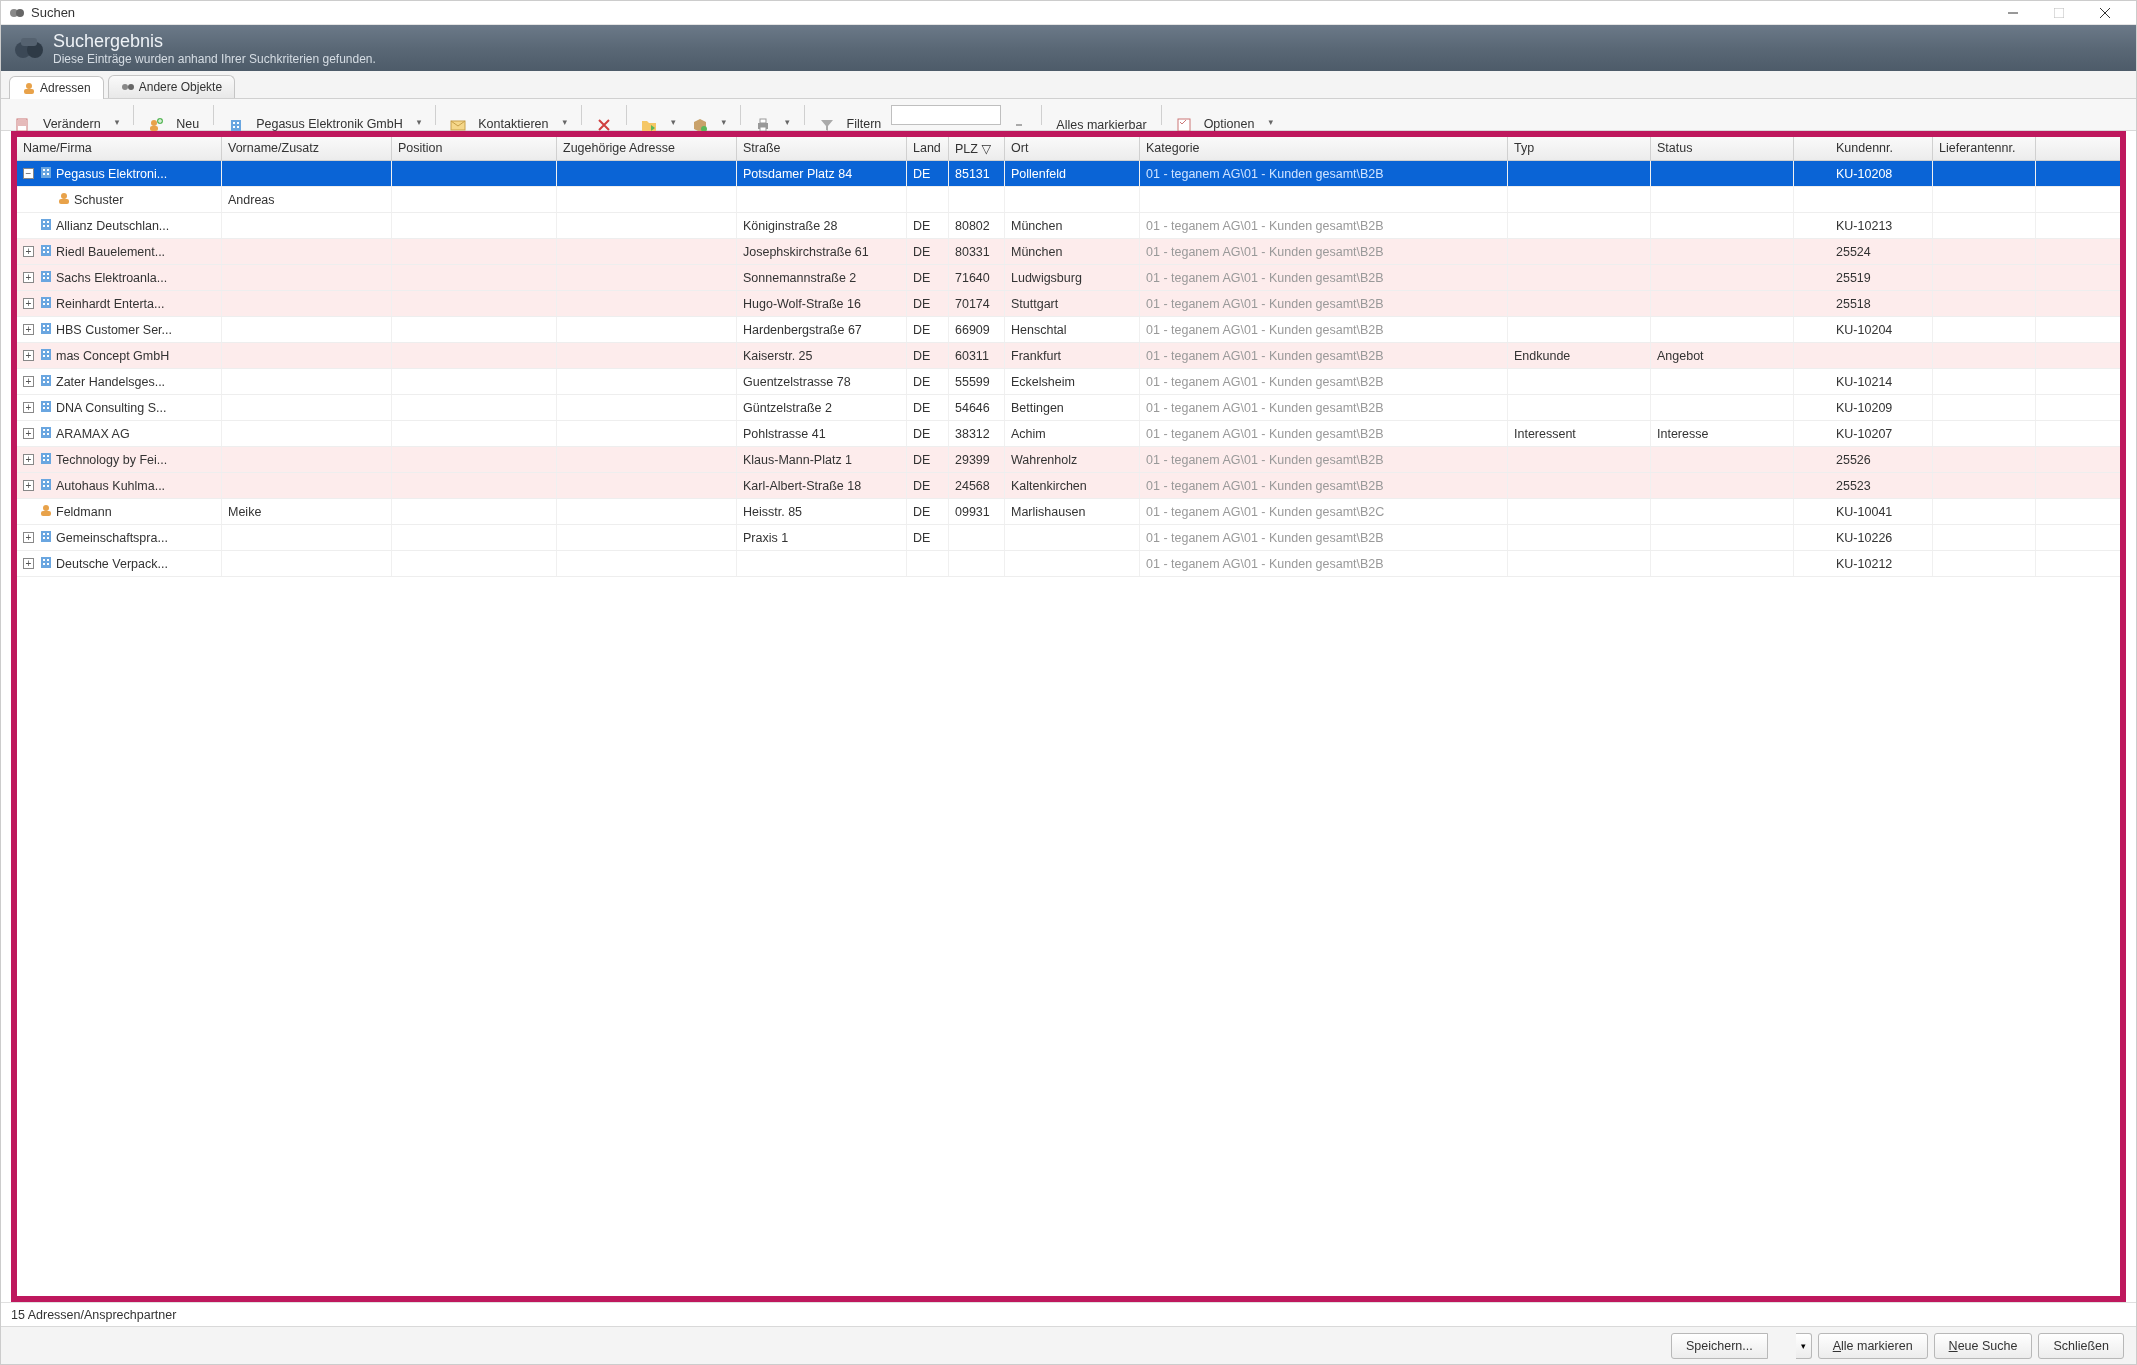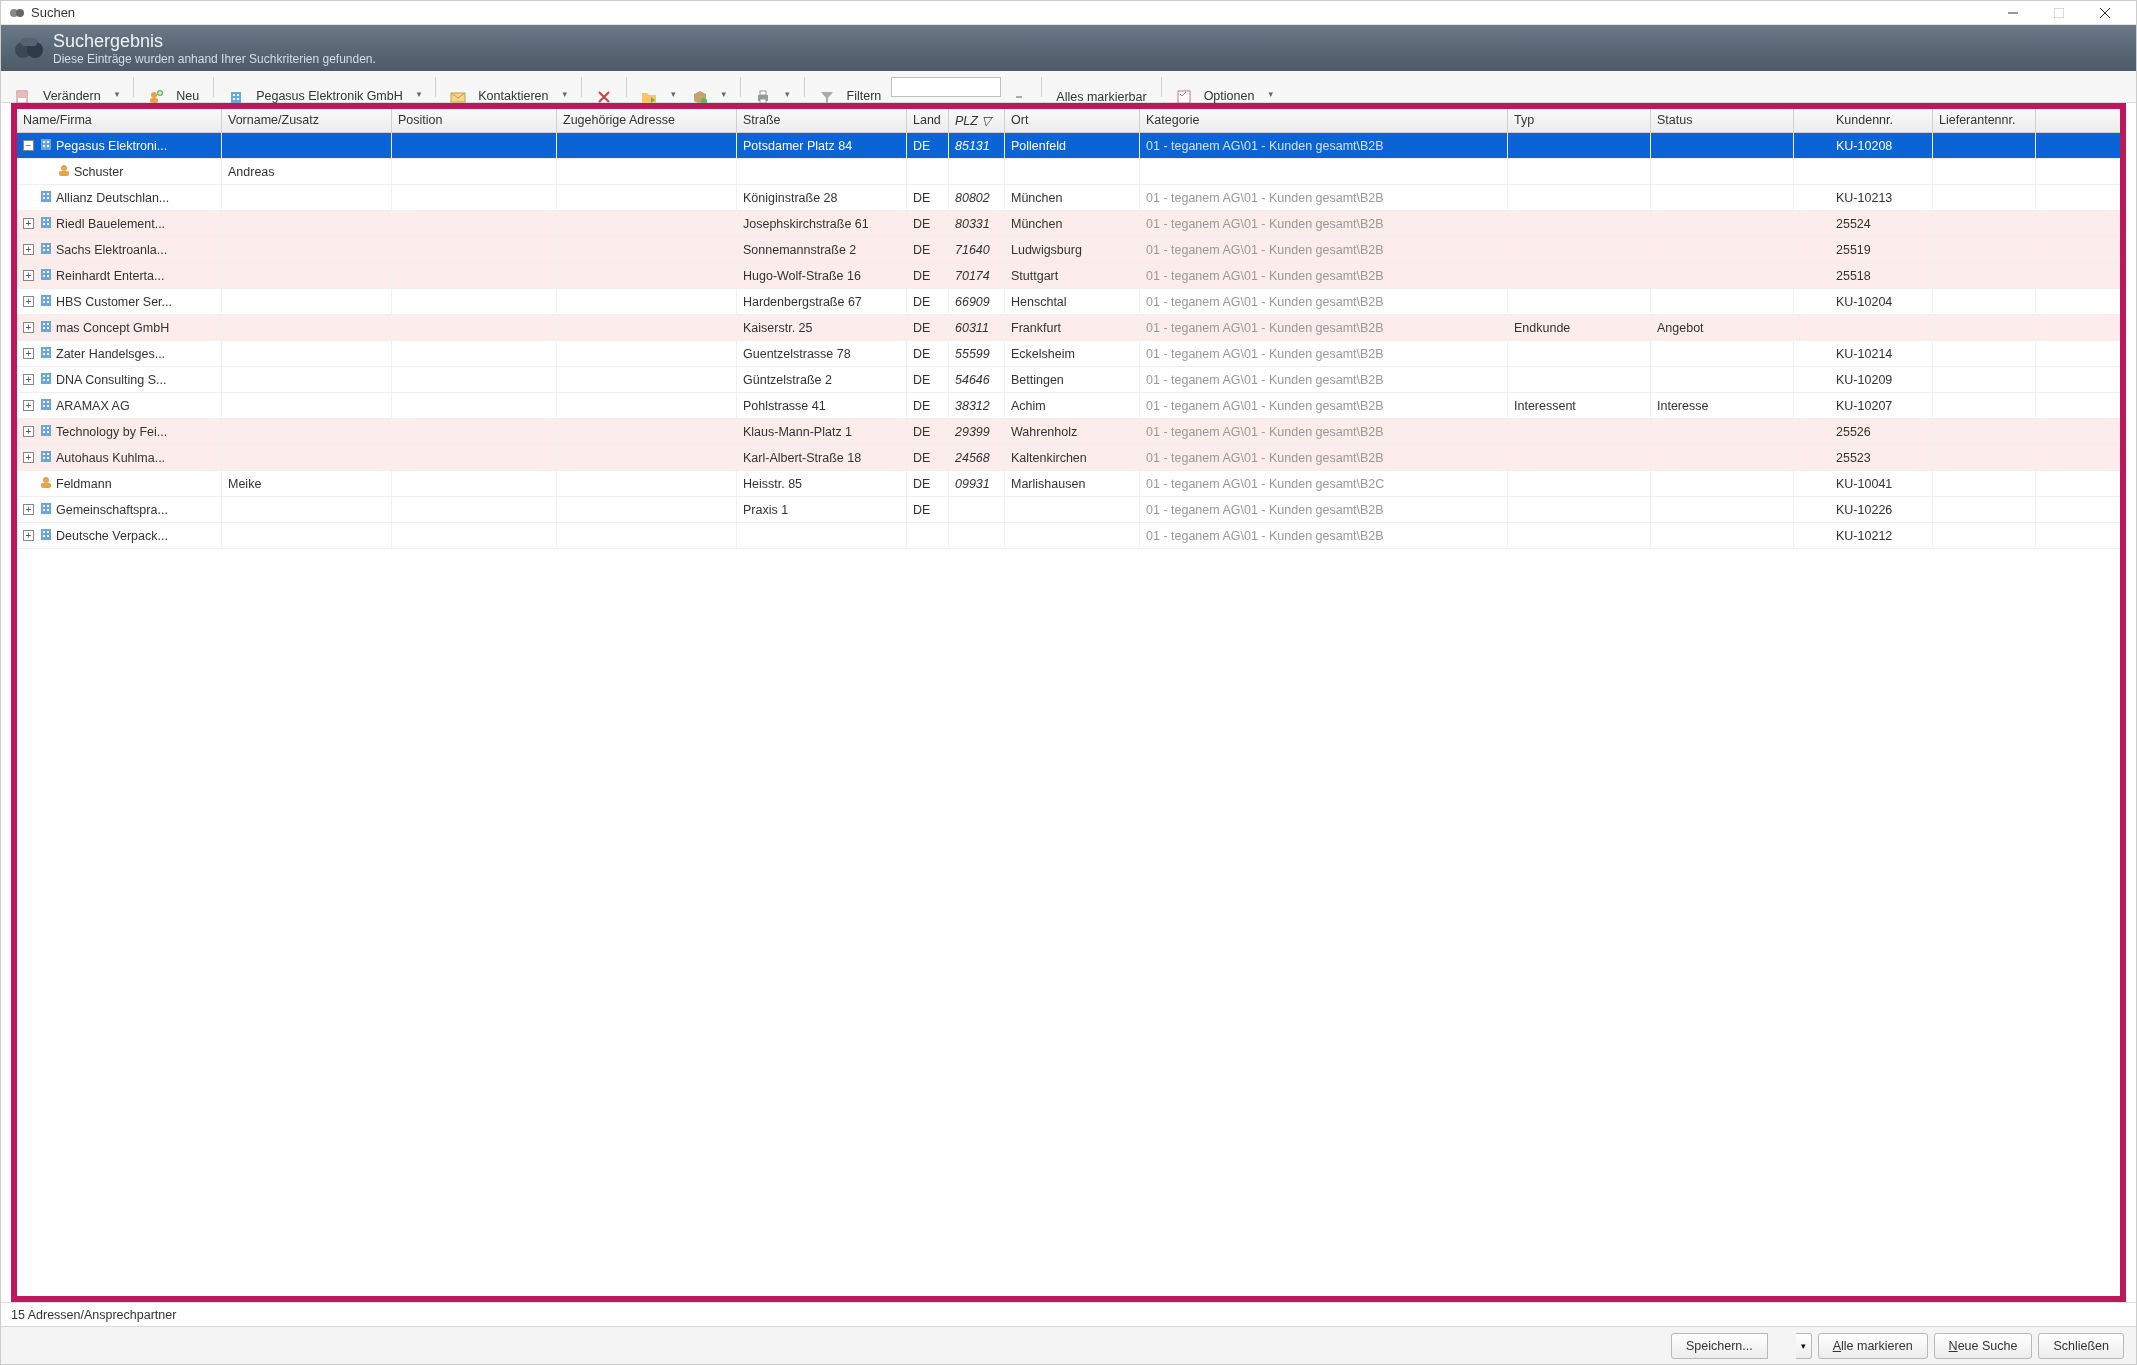--- a/index.html
+++ b/index.html
@@ -48,21 +48,21 @@
 .row.selected .kategorie { color: #cfe3ff; }
 .tree-toggle { width: 11px; height: 11px; border: 1px solid #888; display: inline-flex; align-items: center; justify-content: center; font-size: 10px; line-height: 1; color: #555; margin-right: 2px; background: #fff; }
 
 
 .c-name { width: 205px; }
 .c-vorname { width: 170px; }
 .c-position { width: 165px; }
 .c-zugeh { width: 180px; }
 .c-strasse { width: 170px; }
 .c-land { width: 42px; }
-.c-plz { width: 56px; font-style: italic; }
+.c-plz { width: 56px; }
 .c-ort { width: 135px; }
 .c-kat { width: 368px; }
 .c-typ { width: 143px; }
 .c-status { width: 143px; }
 .c-kundennr { width: 103px; margin-left: 36px; }
 .c-lief { width: 103px; }
 
 
 .status-bar { height: 24px; border-top: 1px solid #e0e0e0; padding: 0 10px; display: flex; align-items: center; font-size: 12.5px; color: #333; }
 
@@ -112,20 +112,36 @@
         <circle cx="10" cy="18" r="8" fill="#3b4856"></circle>
         <circle cx="22" cy="18" r="8" fill="#2e3a46"></circle>
         <rect x="8" y="6" width="16" height="8" rx="3" fill="#556270"></rect>
       </svg>
     <div class="titles">
       <h1>Suchergebnis</h1>
       <p>Diese Einträge wurden anhand Ihrer Suchkriterien gefunden.</p>
     </div>
   </div>
 
+  <div class="tabstrip">
+    <div class="tab active">
+      <svg class="ticon" viewBox="0 0 14 14">
+          <circle cx="7" cy="5" r="3" fill="#e8a24a"></circle>
+          <rect x="2" y="8" width="10" height="5" rx="2" fill="#e8a24a"></rect>
+        </svg>
+      <span>Adressen</span>
+    </div>
+    <div class="tab">
+      <svg class="ticon" viewBox="0 0 14 14">
+          <circle cx="4" cy="7" r="3" fill="#888"></circle>
+          <circle cx="10" cy="7" r="3" fill="#666"></circle>
+        </svg>
+      <span>Andere Objekte</span>
+    </div>
+  </div>
 
   <div class="toolbar">
     <div class="tbtn">
       <svg class="ticon" viewBox="0 0 16 16">
           <rect x="2" y="2" width="10" height="12" fill="#fff" stroke="#c77"></rect>
           <path d="M3 4h8M3 6h8M3 8h8" stroke="#c77"></path>
         </svg>
       <span>Verändern</span>
       <span class="caret">▾</span>
     </div>

